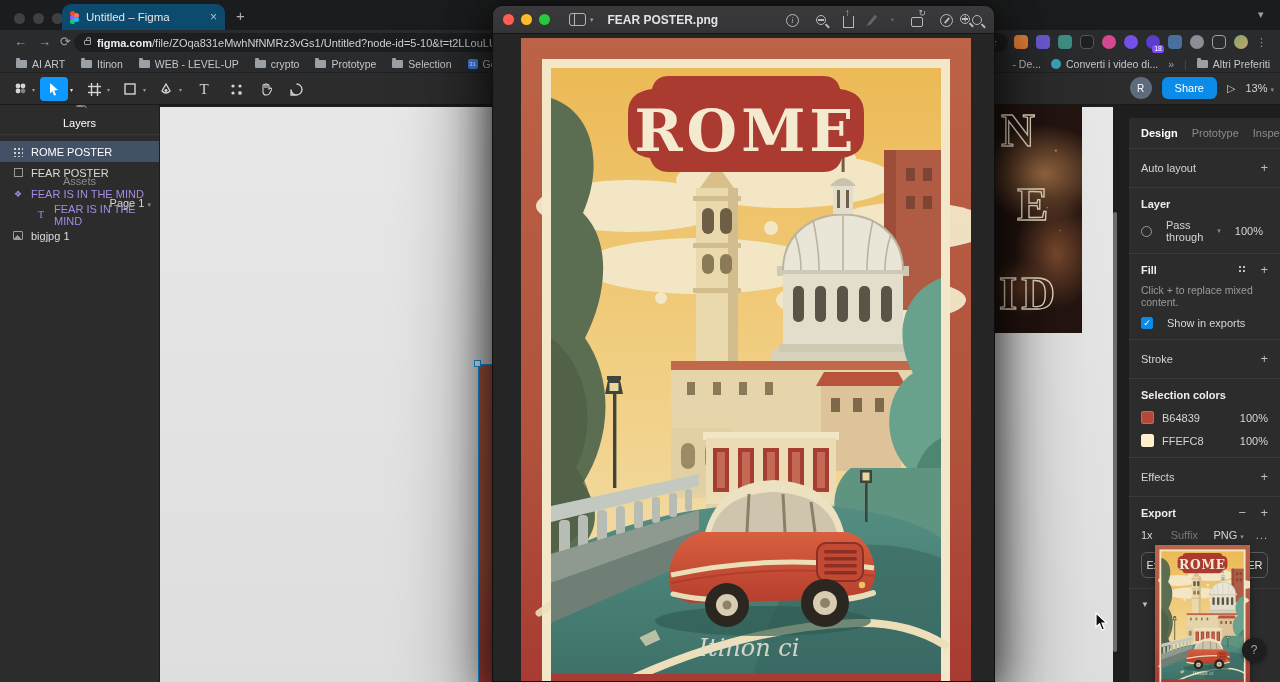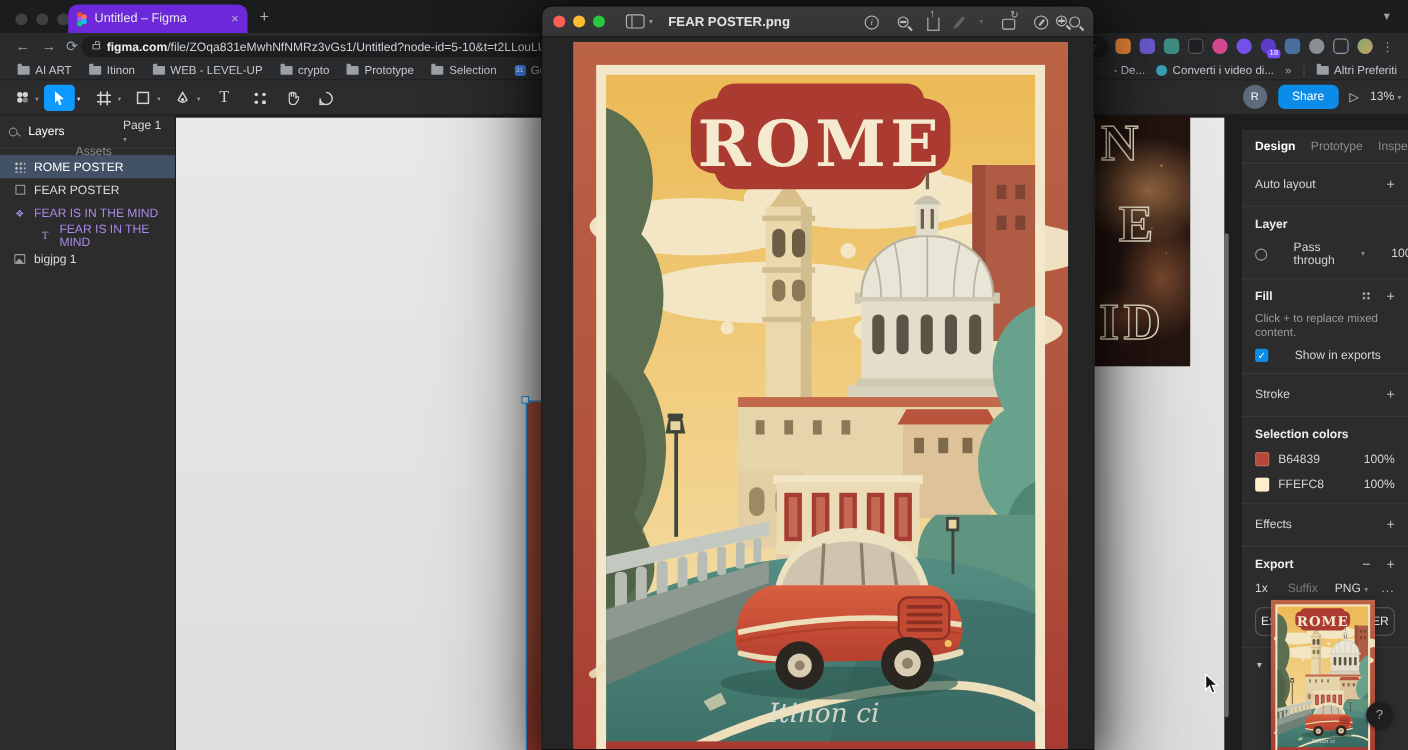--- a/index.html
+++ b/index.html
@@ -5,21 +5,21 @@
   * { margin:0; padding:0; box-sizing:border-box; }
   html,body { width:1280px; height:682px; overflow:hidden; background:#1e1e1e;
     font-family:"Liberation Sans", sans-serif; -webkit-font-smoothing:antialiased; }
   .abs { position:absolute; }
   #stage { position:relative; width:1280px; height:682px; }
 
   
   #tabbar { left:0; top:0; width:1280px; height:30px; background:#1b1c1d; }
   .traffic { width:11px; height:11px; border-radius:50%; background:#3e4042; display:inline-block; margin-right:8px; }
   #browser-lights { left:14px; top:10px; }
-  .tab { left:62px; top:4px; width:163px; height:26px; background:#6d28d9; border-radius:9px 9px 0 0;
+  .tab { left:62px; top:4px; width:163px; height:26px; background:#0c4a6e; border-radius:9px 9px 0 0;
     display:flex; align-items:center; padding:0 8px; color:#e4e6e8; font-size:11.5px; }
   .tab .close { margin-left:auto; color:#b9bcbf; font-size:12px; }
   .figma-fav { width:9px; height:13px; display:inline-block; margin-right:7px; position:relative; }
   .figma-fav i { position:absolute; width:5px; height:5px; border-radius:50%; }
   .newtab { left:236px; top:7px; color:#aeb1b4; font-size:15px; }
   .tabchev { left:1258px; top:8px; color:#9aa0a6; font-size:11px; }
 
   #navbar { left:0; top:30px; width:1280px; height:25px; background:#2a2b2d; }
   .navbtn { color:#9aa0a6; font-size:13px; top:4px; }
   #urlpill { left:74px; top:3px; width:934px; height:19px; border-radius:10px; background:#1d1e1f;
@@ -56,21 +56,21 @@
   #fig-right { position:absolute; right:6px; top:4px; display:flex; align-items:center; gap:10px; }
   .avatar { width:22px; height:22px; border-radius:50%; background:#5d6b7c; color:#fff; font-size:10px;
     display:flex; align-items:center; justify-content:center; }
   .sharebtn { background:#0c8ce9; color:#fff; font-size:11px; border:none; border-radius:6px; padding:5px 13px; }
   .playbtn { color:#d5d5d5; font-size:11px; }
   .zoomlvl { color:#d5d5d5; font-size:11px; }
   .zoomlvl .c { color:#8a8a8a; font-size:7px; }
 
   
   #lsidebar { left:0; top:105px; width:160px; height:577px; background:#2c2c2c; border-right:1px solid #1d1d1d; }
-  #lside-head { display:flex; align-items:center; height:30px; border-bottom:1px solid #383838; font-size:11px; padding:0 8px; gap:10px; }
+  #lside-head { display:flex; align-items:center; height:30px; border-bottom:1px solid #383838; font-size:11px; padding:0 8px; gap:10px;flex-direction:column; }
   #lside-head .t1 { color:#fff; }
   #lside-head .t2 { color:#8c8c8c;margin-top:36px; }
   #lside-head .pg { margin-left:auto; color:#d5d5d5; }
   #lside-head .pg .c { color:#8a8a8a; font-size:7px; }
   .lrow { display:flex; align-items:center; height:21px; font-size:11px; color:#dcdcdc; padding-left:12px; gap:7px; }
   .lrow.sel { background:#435166; color:#fff; }
   .lrow.purple { color:#a78ae6; }
   .lrow .ind { width:16px; flex:none; }
   .licon { width:12px; height:12px; flex:none; display:flex; align-items:center; justify-content:center; }
   .dotgrid { width:10px; height:10px;
@@ -135,21 +135,21 @@
     color:#d5d5d5; font-size:11px; }
   .sect { border-bottom:1px solid #3a3a3a; padding:10px 12px; position:relative; }
   .sect .hd { color:#eee; font-weight:bold; font-size:11px; }
   .plus { position:absolute; right:12px; top:8px; color:#bdbdbd; font-size:13px; font-weight:normal; }
   .minus { position:absolute; right:34px; top:8px; color:#bdbdbd; font-size:13px; }
   .gridico { position:absolute; right:34px; top:11px; width:8px; height:8px;
     background-image:radial-gradient(#bdbdbd 1px, transparent 1.2px); background-size:4px 4px; }
   #rtabs { display:flex; gap:14px; padding:9px 12px; border-bottom:1px solid #3a3a3a; }
   #rtabs .on { color:#fff; font-weight:bold; }
   #rtabs .off { color:#8c8c8c; }
-  .rowline { display:flex; align-items:center; gap:24px; margin-top:9px; }
+  .rowline { display:flex; align-items:center; gap:14px; margin-top:9px; }
   .blend { width:11px; height:11px; border:1.2px solid #9a9a9a; border-radius:50%; flex:none; }
   .chv { color:#8a8a8a; font-size:7px; }
   .pct { margin-left:auto; }
   .eye { width:13px; height:9px; border:1.2px solid #bdbdbd; border-radius:50%/70%; position:relative; margin-left:8px; }
   .eye:before { content:""; position:absolute; left:3.5px; top:1.5px; width:3px; height:3px; border-radius:50%; background:#bdbdbd; }
   .hint { color:#9a9a9a; font-size:10.5px; margin-top:8px; }
   .chk { width:12px; height:12px; background:#0c8ce9; border-radius:2.5px; color:#fff; font-size:9px;
     display:flex; align-items:center; justify-content:center; flex:none; }
   .swatch { width:13px; height:13px; border-radius:2.5px; border:1px solid rgba(255,255,255,.18); flex:none; }
   .swrow { display:flex; align-items:center; gap:8px; margin-top:10px; }

